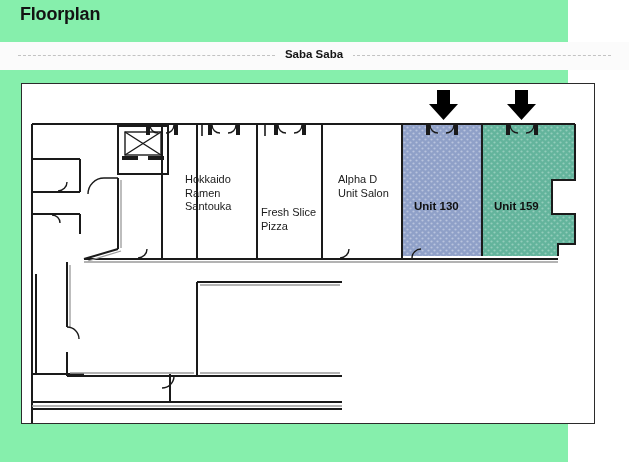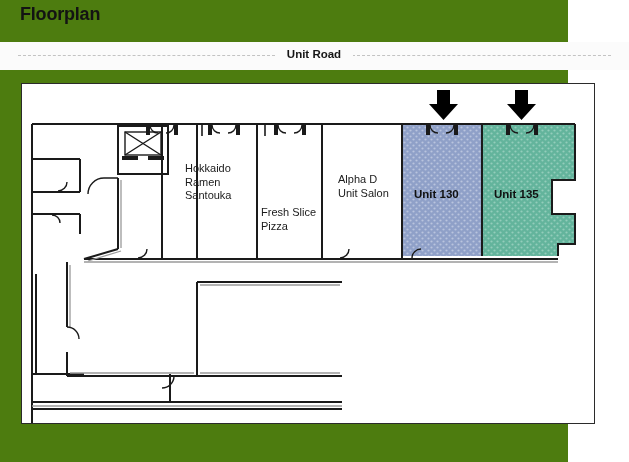--- a/index.html
+++ b/index.html
@@ -12,21 +12,21 @@
     width: 629px;
     height: 462px;
     overflow: hidden;
     font-family: "Liberation Sans", sans-serif;
     color: #1b1b1b;
   }
   #page {
     position: relative;
     width: 568px;
     height: 462px;
-    background: #4d7c0f;
+    background: #86efac;
   }
   
   #title {
     position: absolute;
     left: 20px;
     top: 1px;
     font-size: 18px;
     font-weight: bold;
     letter-spacing: -0.2px;
     color: #131313;
@@ -85,33 +85,34 @@
     color: #1a1a1a;
     white-space: pre-line;
   }
   .unit-label {
     position: absolute;
     font-size: 11.5px;
     font-weight: bold;
     color: #101010;
     line-height: 14px;
     white-space: nowrap;
+    margin-top: 12px;
   }
 </style>
 </head>
 <body>
 
 <div id="page">
 
   <div id="title">Floorplan</div>
 
   <div id="road-band">
     <div id="road-dash-left"></div>
     <div id="road-dash-right"></div>
-    <div id="road-label">Unit Road</div>
+    <div id="road-label">Saba Saba</div>
   </div>
 
   <div id="plan-frame">
 
     <svg id="plan-svg" width="572" height="339" viewBox="0 0 572 339">
       <defs>
         <pattern id="hatch-blue" width="6" height="6" patternUnits="userSpaceOnUse">
           <rect width="6" height="6" fill="#8fa0c8"></rect>
           <circle cx="1.5" cy="1.5" r="1.1" fill="#b9c4de"></circle>
           <circle cx="4.5" cy="4.5" r="1.1" fill="#b9c4de"></circle>
@@ -270,28 +271,28 @@
       </g>
 
       <g>
         <path d="M415,6 L428,6 L428,20 L436,20 L421.5,36 L407,20 L415,20 Z" fill="#000000"></path>
       </g>
       <g>
         <path d="M493,6 L506,6 L506,20 L514,20 L499.5,36 L485,20 L493,20 Z" fill="#000000"></path>
       </g>
     </svg>
 
-    <div class="bay-label" style="left:163px; top:78px;">Hokkaido
+    <div class="bay-label" style="left:163px; top:89px;">Hokkaido
 Ramen
 Santouka</div>
 
     <div class="bay-label" style="left:239px; top:89px;margin-top:33px;">Fresh Slice
 Pizza</div>
 
     <div class="bay-label" style="left:316px; top:89px;">Alpha D
 Unit Salon</div>
 
     <div class="unit-label" style="left:392px; top:103px;">Unit 130</div>
 
-    <div class="unit-label" style="left:472px; top:103px;">Unit 135</div>
+    <div class="unit-label" style="left:472px; top:103px;">Unit 159</div>
 
   </div>
 </div>
 
 </body></html>

